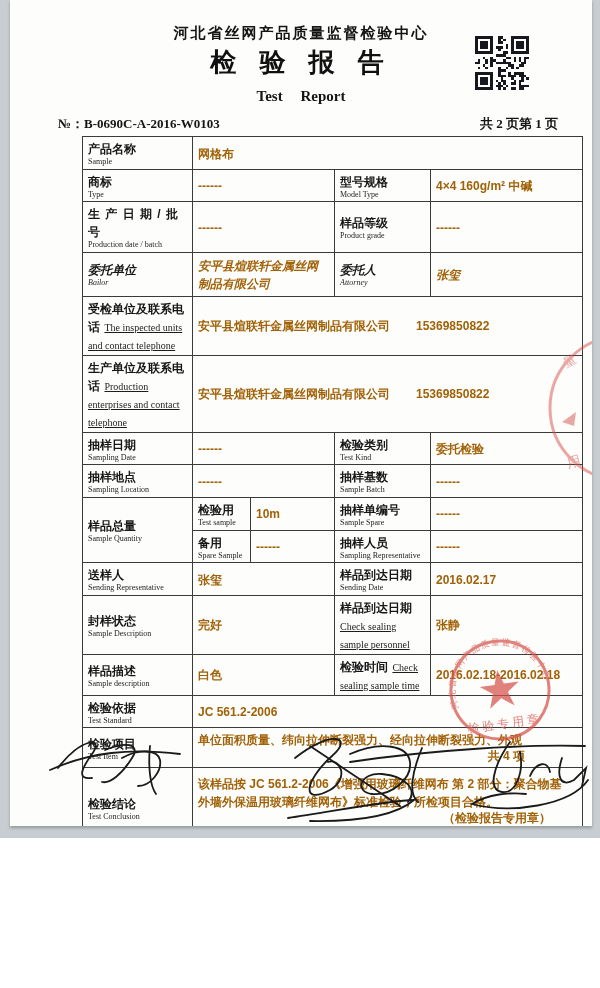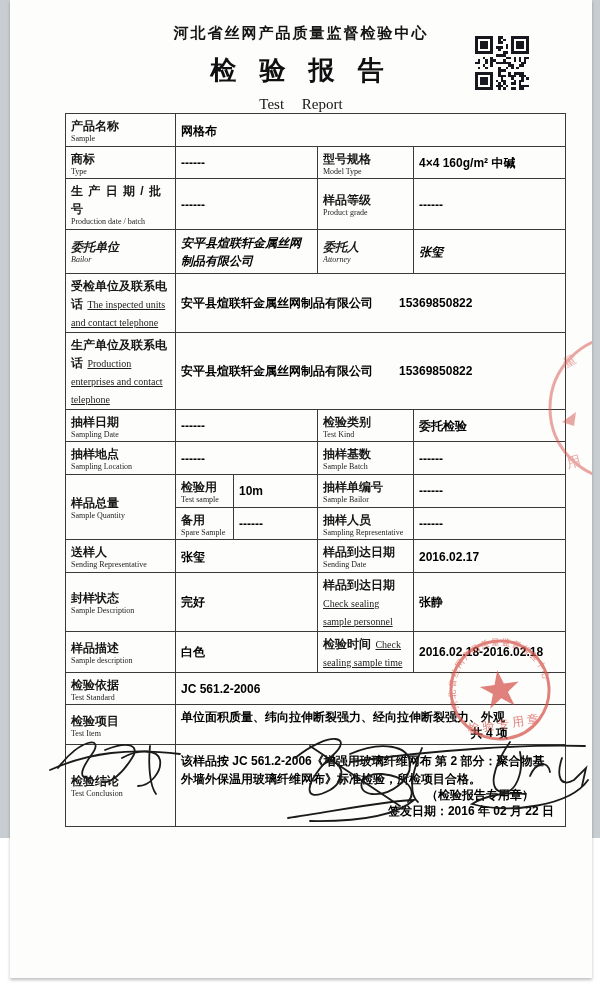--- a/index.html
+++ b/index.html
@@ -2,44 +2,44 @@
 <html><head>
 <meta charset="utf-8">
 <style>
   html,body{margin:0;padding:0;}
   body{
     width:600px;height:988px;position:relative;background:#ffffff;
     font-family:"Liberation Sans","DejaVu Sans",sans-serif;color:#1c1c1c;
   }
   .scan-bg{position:absolute;left:0;top:0;width:600px;height:838px;background:#c7cdd0;}
   .page{
-    position:absolute;left:10px;top:0;width:582px;height:978px;background:#fdfdfc;
+    position:absolute;left:10px;top:0;width:582px;height:826px;background:#fdfdfc;
     overflow:hidden;box-shadow:0 2px 3px rgba(0,0,0,.25);
   }
   
   .hdr{text-align:center;}
   .org-name{padding-top:24px;font-size:15px;font-weight:700;letter-spacing:2px;color:#151515;}
-  .report-title{margin-top:10px;font-size:26px;font-weight:700;letter-spacing:8px;color:#101010;}
-  .report-subtitle{margin-top:8px;font-size:15px;font-weight:400;word-spacing:14px;
+  .report-title{margin-top:2px;font-size:26px;font-weight:700;letter-spacing:8px;color:#101010;}
+  .report-subtitle{margin-top:8px;font-size:15px;font-weight:700;word-spacing:14px;
     font-family:"Liberation Serif","DejaVu Serif",serif;color:#151515;}
   .no-row{
     margin:10px 34px 3px 48px;display:flex;justify-content:space-between;align-items:flex-end;
     font-family:"Liberation Serif","DejaVu Serif",serif;font-weight:700;font-size:13px;color:#141414;
   }
   .qr{position:absolute;left:465px;top:36px;width:54px;height:54px;}
   
-  table.rpt{border-collapse:collapse;margin-left:55px;width:500px;table-layout:fixed;}
+  table.rpt{border-collapse:collapse;margin-left:72px;width:500px;table-layout:fixed;}
   table.rpt td{border:1px solid #3a3a3a;padding:2px 5px;vertical-align:middle;overflow:hidden;}
   .zh{font-size:12px;font-weight:600;color:#161616;line-height:1.25;}
   .zh-sp{letter-spacing:1px;}
   .en{display:block;font-size:8px;font-weight:400;color:#1d1d1d;line-height:1.2;
       font-family:"Liberation Serif","DejaVu Serif",serif;}
   .en-inline{display:inline;font-size:10px;font-weight:400;color:#1d1d1d;
       font-family:"Liberation Serif","DejaVu Serif",serif;text-decoration:underline;}
-  .val{font-size:12px;font-weight:600;color:#000000;line-height:1.3;}
+  .val{font-size:12px;font-weight:600;color:#a16207;line-height:1.3;}
   .dash{font-weight:700;letter-spacing:0;}
   .phone{margin-left:26px;}
   .right-line{display:block;text-align:right;}
   .cnt{padding-right:52px;}
   .seal-note{padding-right:26px;}
   .issue{padding-right:6px;}
   tr.r1{height:30px;} tr.r2{height:28px;} tr.r3{height:32px;} tr.r4{height:44px;font-style:italic;}
   tr.r5{height:38px;} tr.r6{height:58px;} tr.r7{height:30px;} tr.r8{height:30px;}
   tr.r9a{height:31px;} tr.r9b{height:31px;} tr.r10{height:32px;} tr.r11{height:32px;}
   tr.r12{height:32px;} tr.r13{height:30px;} tr.r14{height:36px;} tr.r15{height:82px;}
@@ -176,20 +176,24 @@
           <rect x="9" y="20" width="1" height="1"></rect>
           <rect x="11" y="20" width="1" height="1"></rect>
           <rect x="14" y="20" width="1" height="1"></rect>
           <rect x="15" y="20" width="1" height="1"></rect>
           <rect x="17" y="20" width="1" height="1"></rect>
           <rect x="18" y="20" width="1" height="1"></rect>
         </g>
     </g>
   </svg>
 
+  <div class="no-row">
+    <span><span>№：</span><span>B-0690C-A-2016-W0103</span></span>
+    <span>共 2 页第 1 页</span>
+  </div>
 
   <table class="rpt">
     <colgroup>
         <col style="width:110px">
         <col style="width:58px">
         <col style="width:84px">
         <col style="width:96px">
         <col style="width:152px">
       </colgroup>
 
@@ -241,21 +245,21 @@
       <td><span class="zh">抽样地点</span><span class="en">Sampling Location</span></td>
       <td colspan="2"><span class="val dash">------</span></td>
       <td><span class="zh">抽样基数</span><span class="en">Sample Batch</span></td>
       <td><span class="val dash">------</span></td>
     </tr>
 
     <tr class="r9a">
       <td rowspan="2"><span class="zh">样品总量</span><span class="en">Sample Quantity</span></td>
       <td><span class="zh">检验用</span><span class="en">Test sample</span></td>
       <td><span class="val">10m</span></td>
-      <td><span class="zh">抽样单编号</span><span class="en">Sample Bailor</span></td>
+      <td><span class="zh">抽样单编号</span><span class="en">Sample Spare</span></td>
       <td><span class="val dash">------</span></td>
     </tr>
     <tr class="r9b">
       <td><span class="zh">备用</span><span class="en">Spare Sample</span></td>
       <td><span class="val dash">------</span></td>
       <td><span class="zh">抽样人员</span><span class="en">Sampling Representative</span></td>
       <td><span class="val dash">------</span></td>
     </tr>
 
     <tr class="r10">

